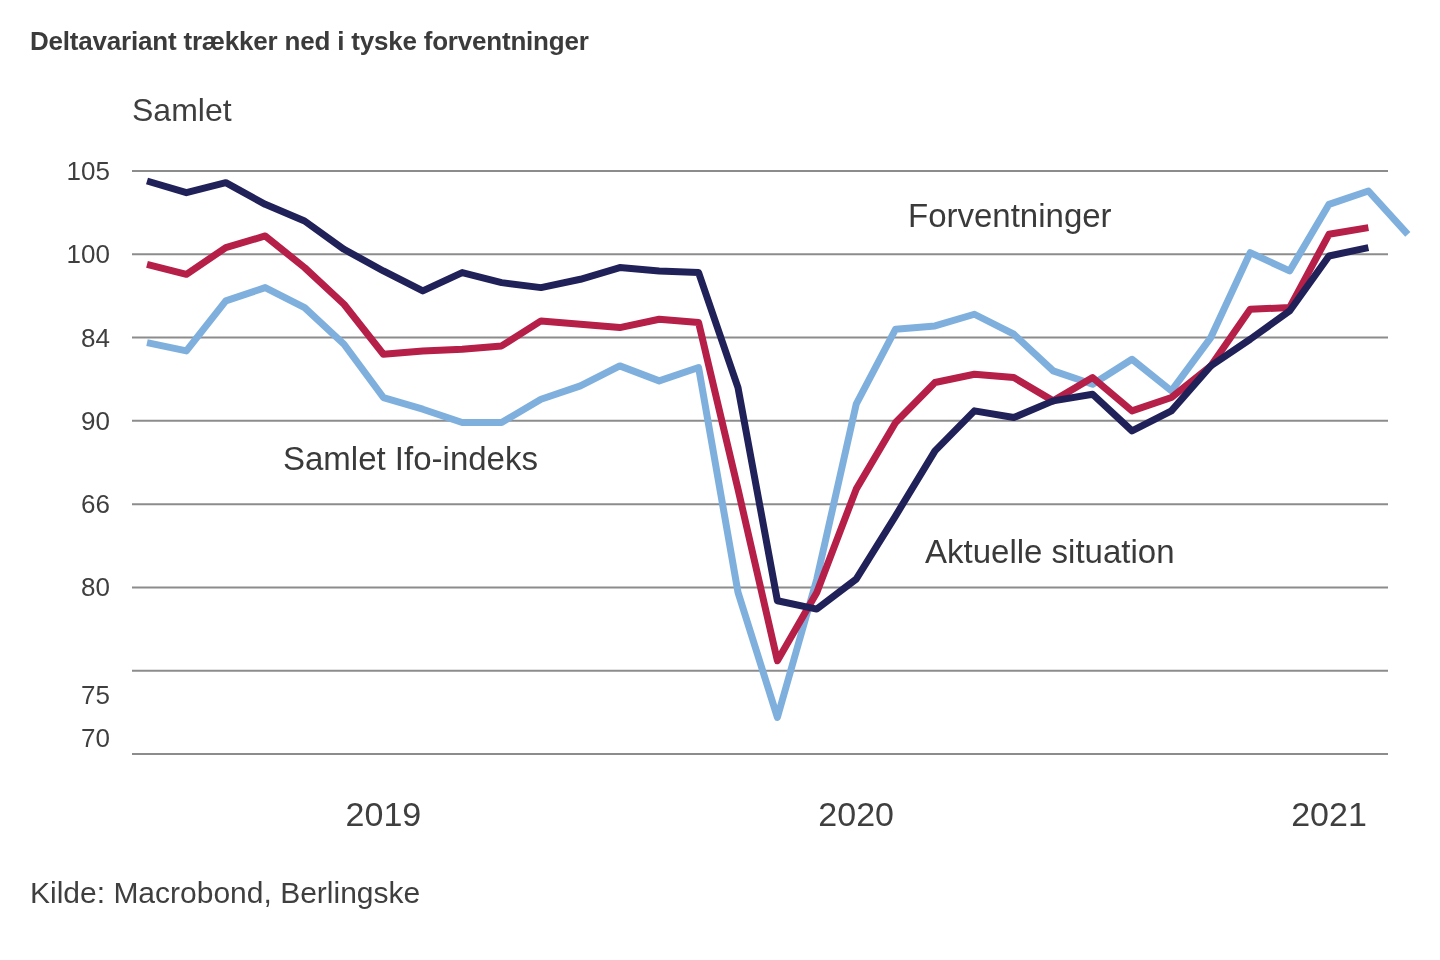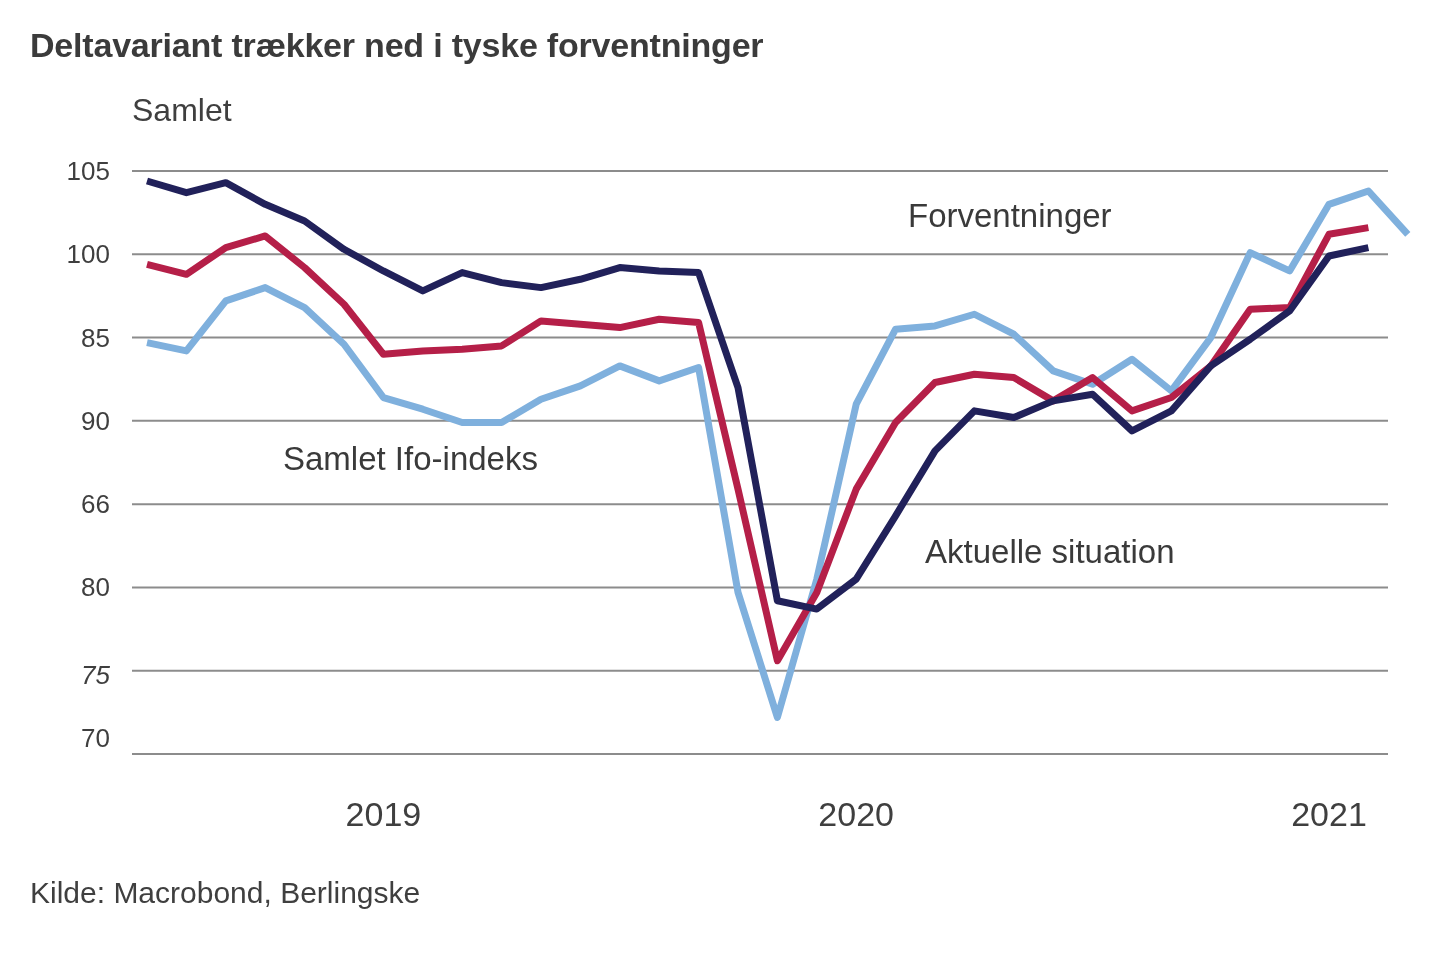--- a/index.html
+++ b/index.html
@@ -17,21 +17,21 @@
   }
   #page {
     position: relative;
     width: 1440px;
     height: 960px;
   }
   .title {
     position: absolute;
     left: 30px;
     top: 26px;
-    font-size: 34px;
+    font-size: 26px;
     font-weight: bold;
     color: #3b3b3b;
     letter-spacing: -0.2px;
     white-space: nowrap;
   }
   .unit-label {
     position: absolute;
     left: 132px;
     top: 92px;
     font-size: 32px;
@@ -95,25 +95,25 @@
       <line x1="132" x2="1388" y1="337.57142857142856" y2="337.57142857142856" stroke="#8c8c8c" stroke-width="2"></line>
       <line x1="132" x2="1388" y1="254.28571428571433" y2="254.28571428571433" stroke="#8c8c8c" stroke-width="2"></line>
       <line x1="132" x2="1388" y1="171" y2="171" stroke="#8c8c8c" stroke-width="2"></line>
       <polyline points="147,342.5685714285714 186.4,350.8971428571428 225.8,300.9257142857142 265.2,287.59999999999997 304.6,307.58857142857147 344,344.23428571428576 383.4,397.5371428571428 422.8,409.1971428571428 462.2,422.52285714285705 501.59999999999997,422.52285714285705 541,399.20285714285717 580.4,385.877142857143 619.8,365.8885714285715 659.1999999999999,380.87999999999994 698.6,367.5542857142857 738,592.4257142857142 777.4,717.3542857142857 816.8,579.1 856.1999999999999,404.2 895.6,329.2428571428572 935,325.91142857142853 974.4,314.2514285714285 1013.8,334.23999999999995 1053.1999999999998,370.8857142857143 1092.6,384.21142857142854 1132,359.2257142857142 1171.3999999999999,390.87428571428575 1210.8,337.57142857142856 1250.2,252.62000000000006 1289.6,270.9428571428571 1329,204.3142857142857 1368.3999999999999,190.9885714285715 1407.8,234.29714285714283" fill="none" stroke="#7fb0dd" stroke-width="7" stroke-linejoin="round" stroke-linecap="butt"></polyline>
       <polyline points="147,264.2799999999999 186.4,274.2742857142858 225.8,247.62285714285701 265.2,235.96285714285716 304.6,267.6114285714285 344,304.2571428571428 383.4,354.2285714285714 422.8,350.8971428571428 462.2,349.23142857142864 501.59999999999997,345.90000000000003 541,320.9142857142857 580.4,324.2457142857143 619.8,327.5771428571429 659.1999999999999,319.2485714285715 698.6,322.57999999999987 738,489.1514285714285 777.4,660.7200000000001 816.8,592.4257142857142 856.1999999999999,489.1514285714285 895.6,422.52285714285705 935,382.5457142857144 974.4,374.2171428571429 1013.8,377.5485714285715 1053.1999999999998,400.8685714285714 1092.6,377.5485714285715 1132,410.86285714285725 1171.3999999999999,397.5371428571428 1210.8,365.8885714285715 1250.2,309.2542857142857 1289.6,307.58857142857147 1329,234.29714285714283 1368.3999999999999,227.63428571428585" fill="none" stroke="#b51f48" stroke-width="7" stroke-linejoin="round" stroke-linecap="butt"></polyline>
       <polyline points="147,180.99428571428564 186.4,192.6542857142856 225.8,182.66000000000008 265.2,204.3142857142857 304.6,220.97142857142853 344,249.28857142857146 383.4,270.9428571428571 422.8,290.9314285714286 462.2,272.60857142857134 501.59999999999997,282.6028571428572 541,287.59999999999997 580.4,279.2714285714286 619.8,267.6114285714285 659.1999999999999,270.9428571428571 698.6,272.60857142857134 738,387.54285714285714 777.4,600.7542857142856 816.8,609.082857142857 856.1999999999999,579.1 895.6,515.8028571428572 935,450.8399999999999 974.4,410.86285714285725 1013.8,417.5257142857143 1053.1999999999998,400.8685714285714 1092.6,394.20571428571435 1132,430.85142857142847 1171.3999999999999,410.86285714285725 1210.8,365.8885714285715 1250.2,339.2371428571427 1289.6,310.92000000000013 1329,255.9514285714285 1368.3999999999999,247.62285714285701" fill="none" stroke="#21215a" stroke-width="7" stroke-linejoin="round" stroke-linecap="butt"></polyline>
     </svg>
 
   <div id="ytick-layer">
       <div class="ytick" style="left: 10px; top: 738px;">70</div>
-      <div class="ytick" style="left: 10px; top: 675px; font-style: italic;">75</div>
+      <div class="ytick" style="left: 10px; top: 695px;">75</div>
       <div class="ytick" style="left: 10px; top: 587.429px;">80</div>
       <div class="ytick" style="left: 10px; top: 504.143px;">66</div>
       <div class="ytick" style="left: 10px; top: 420.857px;">90</div>
-      <div class="ytick" style="left: 10px; top: 337.571px;">85</div>
+      <div class="ytick" style="left: 10px; top: 337.571px;">84</div>
       <div class="ytick" style="left: 10px; top: 254.286px;">100</div>
       <div class="ytick" style="left: 10px; top: 171px;">105</div>
     </div>
   <div id="xtick-layer">
       <div class="xtick" style="left: 383.4px;">2019</div>
       <div class="xtick" style="left: 856.2px;">2020</div>
       <div class="xtick" style="left: 1329px;">2021</div>
     </div>
 
   <div class="series-label" id="label-samlet">Samlet Ifo-indeks</div>

